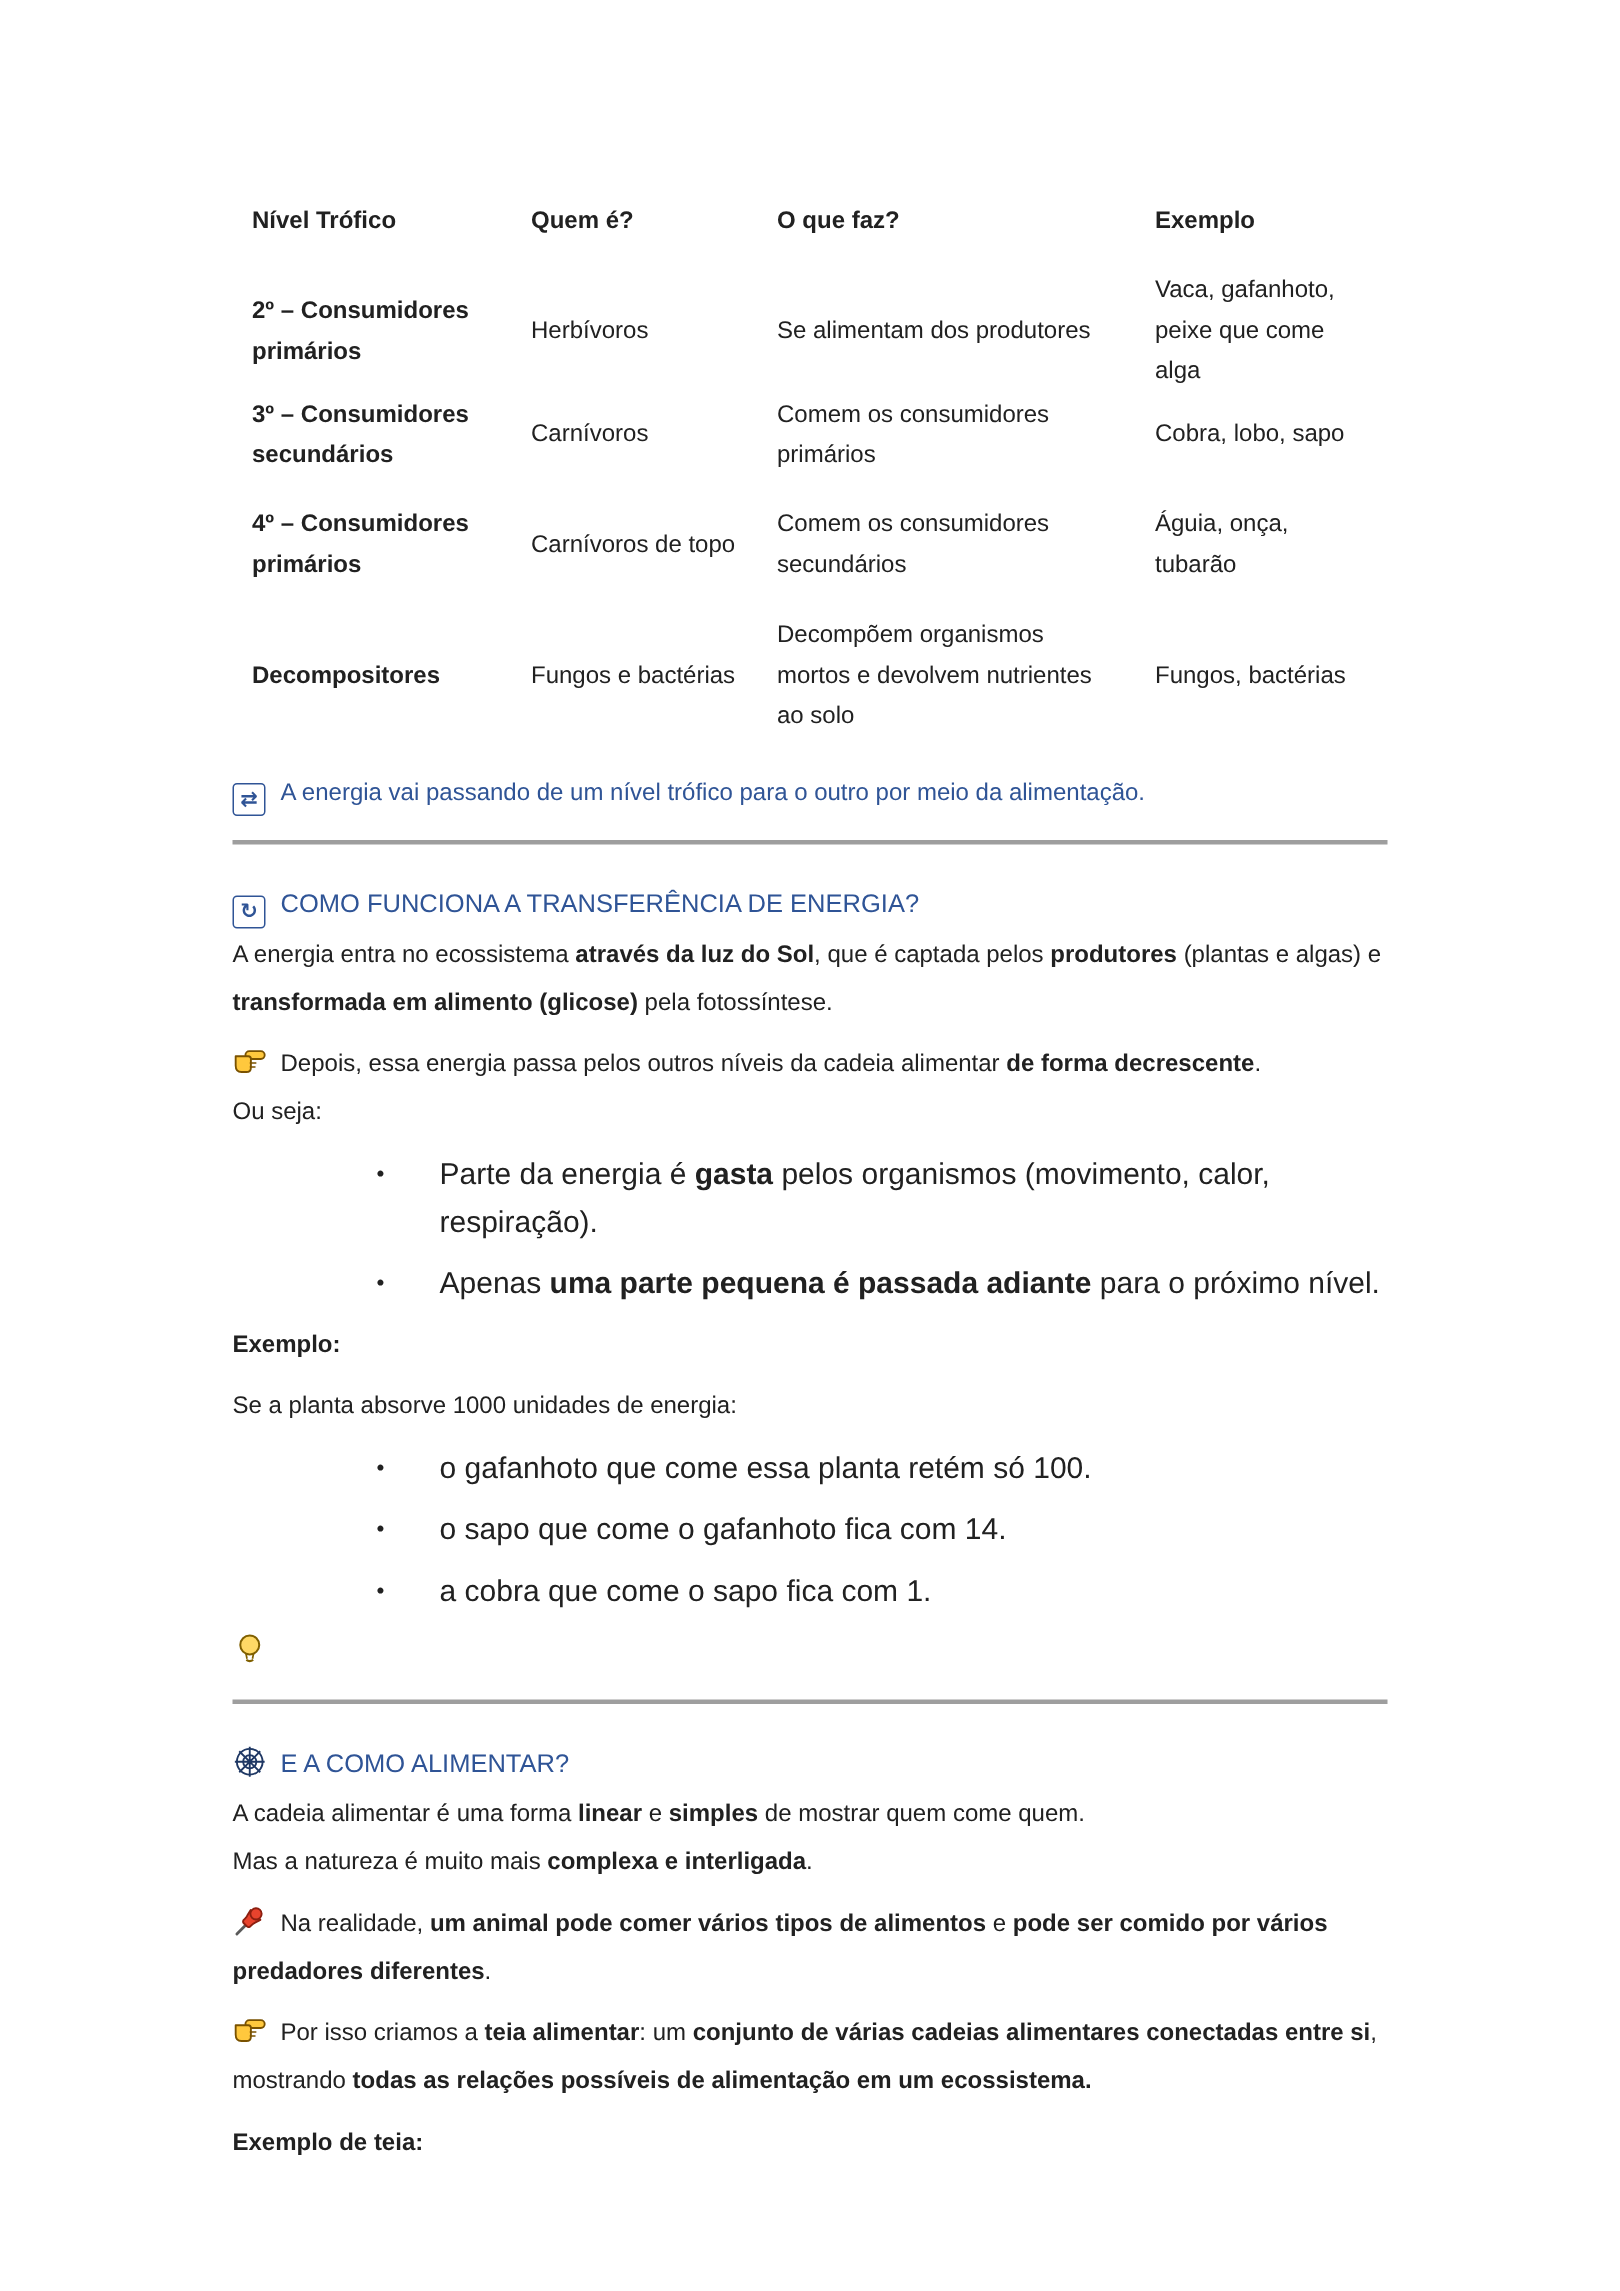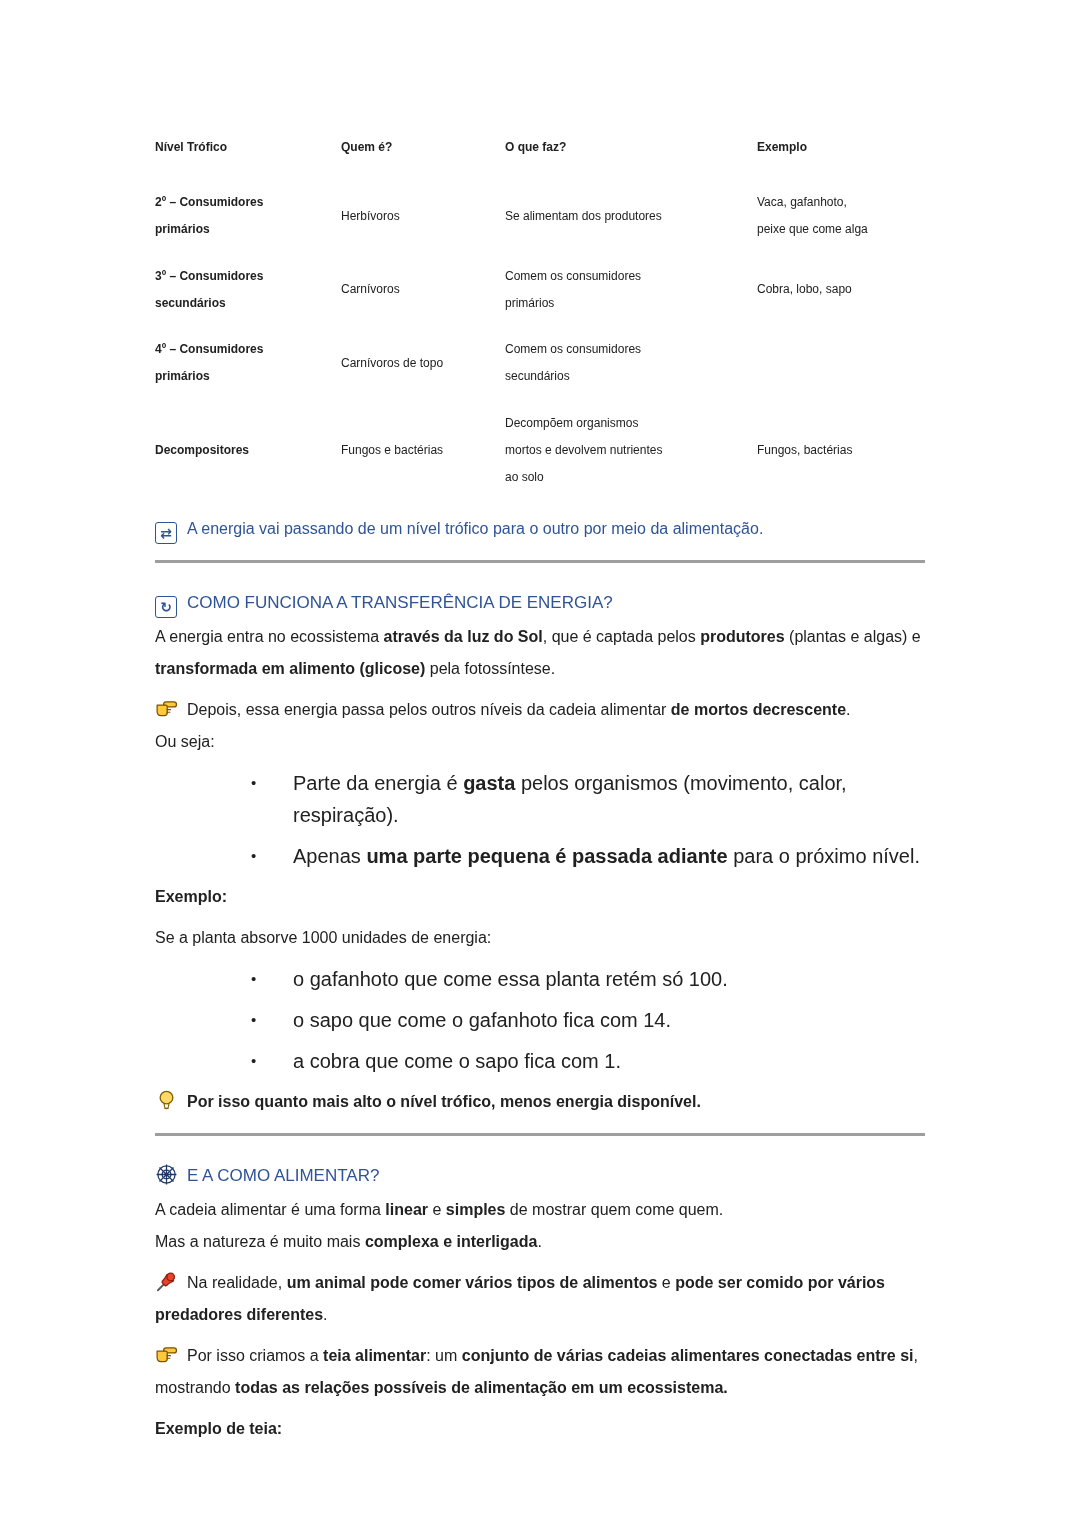--- a/index.html
+++ b/index.html
@@ -11,21 +11,21 @@
   .page{padding:130px 155px 0 155px;width:770px;}
 
   
   .ttable{margin:0 0 12px 0;}
   .trow{display:grid;grid-template-columns:186px 164px 252px 168px;align-items:center;}
   .thead{height:46px;align-items:start;padding-top:4px;}
   .r1{height:72px;}
   .r2{height:75px;}
   .r3{height:72px;}
   .r4{height:102px;}
-  .tcell{font-size:12px;line-height:27px;white-space:pre-line;padding-right:8px;}
+  .tcell{font-size:16px;line-height:27px;white-space:pre-line;padding-right:8px;margin-left:13px;}
   .bold{font-weight:700;}
 
   
   p{margin:0 0 9px 0;font-size:16px;line-height:32px;}
   b{font-weight:700;text-align:right;}
   .blue{color:#2F5496;}
   h2.heading{margin:0 0 2px 0;font-size:17px;line-height:32px;font-weight:400;color:#2F5496;}
 
   .divider{border:none;height:3px;background:#9e9e9e;margin:15px 0 24px 0;}
 
@@ -70,20 +70,22 @@
       <div class="tcell">Comem os consumidores
 primários</div>
       <div class="tcell">Cobra, lobo, sapo</div>
     </div>
     <div class="trow r3">
       <div class="tcell bold">4º – Consumidores
 primários</div>
       <div class="tcell">Carnívoros de topo</div>
       <div class="tcell">Comem os consumidores
 secundários</div>
+      <div class="tcell">Águia, onça,
+tubarão</div>
     </div>
     <div class="trow r4">
       <div class="tcell bold">Decompositores</div>
       <div class="tcell">Fungos e bactérias</div>
       <div class="tcell">Decompõem organismos
 mortos e devolvem nutrientes
 ao solo</div>
       <div class="tcell">Fungos, bactérias</div>
     </div>
   </section>
@@ -100,21 +102,21 @@
 
   <p>A energia entra no ecossistema <b>através da luz do Sol</b>, que é captada pelos <b>produtores</b> (plantas e algas) e <b>transformada em alimento (glicose)</b> pela fotossíntese.</p>
 
   <p>
     <span class="svgicon"><svg viewBox="0 0 24 22">
       <g fill="#FFC83D" stroke="#7a5200" stroke-width="1.3" stroke-linejoin="round">
         <rect x="9" y="4" width="13.4" height="5.4" rx="2.7"></rect>
         <path d="M2.2 7.5 h8.8 q1.8 0 1.8 1.8 v6.2 q0 3 -3.2 3 h-3.4 q-4 0 -4 -4.6 z"></path>
         <path d="M12 12.2 h4.6 M12 15 h4" fill="none" stroke-width="1.1"></path>
       </g>
-    </svg></span><span>Depois, essa energia passa pelos outros níveis da cadeia alimentar <b>de mortos decrescente</b>.<br>Ou seja:</span>
+    </svg></span><span>Depois, essa energia passa pelos outros níveis da cadeia alimentar <b>de forma decrescente</b>.<br>Ou seja:</span>
   </p>
 
   <ul class="blist">
     <li>Parte da energia é <b>gasta</b> pelos organismos (movimento, calor, respiração).</li>
     <li>Apenas <b>uma parte pequena é passada adiante</b> para o próximo nível.</li>
   </ul>
 
   <p class="bold">Exemplo:</p>
   <p>Se a planta absorve 1000 unidades de energia:</p>
 
@@ -122,21 +124,21 @@
     <li>o gafanhoto que come essa planta retém só 100.</li>
     <li>o sapo que come o gafanhoto fica com 14.</li>
     <li>a cobra que come o sapo fica com 1.</li>
   </ul>
 
   <p class="bold">
     <span class="svgicon"><svg viewBox="0 0 20 24">
       <circle cx="10" cy="9" r="6.6" fill="#FFD966" stroke="#806000" stroke-width="1.4"></circle>
       <path d="M7.4 15.2 l.7 3.4 M12.6 15.2 l-.7 3.4" fill="none" stroke="#806000" stroke-width="1.2"></path>
       <path d="M7.6 19.4 q2.4 1.7 4.8 0" fill="none" stroke="#806000" stroke-width="1.5"></path>
-    </svg></span><span>Por isso quanto mais alto o nível trófico, menos energia disponível.</span>
+    </svg></span>
   </p>
 
   <hr class="divider">
 
   <h2 class="heading">
     <span class="svgicon"><svg viewBox="0 0 22 22">
       <g fill="none" stroke="#1F3864" stroke-width="1.2">
         <path d="M11 1.5 V20.5 M1.5 11 H20.5 M4.3 4.3 L17.7 17.7 M17.7 4.3 L4.3 17.7"></path>
         <circle cx="11" cy="11" r="4.2"></circle>
         <circle cx="11" cy="11" r="8.2"></circle>

